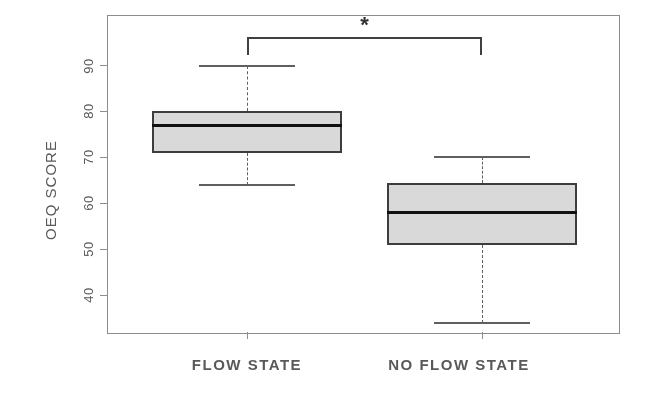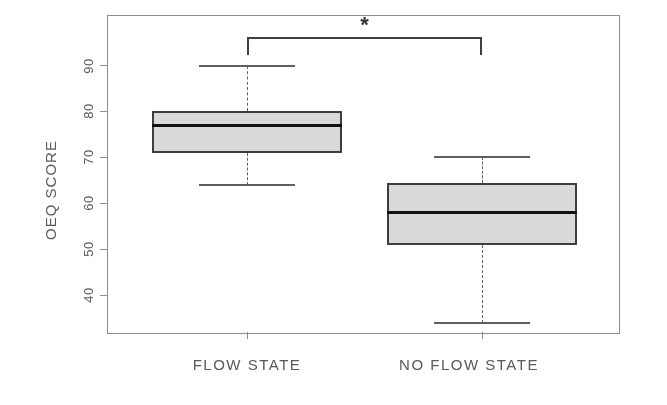--- a/index.html
+++ b/index.html
@@ -21,21 +21,21 @@
     font-size:15px;letter-spacing:1px;color:#595959;white-space:nowrap;
   }
   .ytick-label{
     position:absolute;
     transform:translate(-50%,-50%) rotate(-90deg);
     font-size:13px;letter-spacing:0.5px;color:#595959;white-space:nowrap;
   }
   .xtick-label{
     position:absolute;
     transform:translate(-50%,0);
-    font-size:15px;letter-spacing:1.5px;color:#595959;white-space:nowrap;
+    font-size:15px;letter-spacing:1.5px;color:#595959;white-space:nowrap;font-weight:bold;
   }
   .tick-mark{position:absolute;background:#8c8c8c;}
   .whisker-line{position:absolute;width:0;border-left:1px dashed #5f5f5f;}
   .whisker-cap{position:absolute;height:0;border-top:2px solid #5f5f5f;}
   .box-rect{position:absolute;background:#d9d9d9;border:2px solid #3d3d3d;box-sizing:border-box;}
   .median-line{position:absolute;height:3px;background:#111111;}
   .sig-bracket{
     position:absolute;box-sizing:border-box;
     border-top:2px solid #404040;
     border-left:2px solid #404040;
@@ -61,21 +61,21 @@
       <div class="ytick-label" style="left: 88px; top: 203.362px;">60</div>
       <div class="tick-mark" style="left: 100px; top: 156.92px; width: 7px; height: 1px;"></div>
       <div class="ytick-label" style="left: 88px; top: 157.42px;">70</div>
       <div class="tick-mark" style="left: 100px; top: 110.978px; width: 7px; height: 1px;"></div>
       <div class="ytick-label" style="left: 88px; top: 111.478px;">80</div>
       <div class="tick-mark" style="left: 100px; top: 65.0362px; width: 7px; height: 1px;"></div>
       <div class="ytick-label" style="left: 88px; top: 65.5362px;">90</div>
       <div class="tick-mark" style="left: 246.514px; top: 332px; width: 1px; height: 7px;"></div>
       <div class="xtick-label" style="left: 247.014px; top: 356px;">FLOW STATE</div>
       <div class="tick-mark" style="left: 481.574px; top: 332px; width: 1px; height: 7px;"></div>
-      <div class="xtick-label" style="left: 469px; top: 356px;">NO FLOW STATE</div>
+      <div class="xtick-label" style="left: 459px; top: 356px;">NO FLOW STATE</div>
       <div class="whisker-line" style="left: 246.514px; top: 65.5362px; height: 45.942px;"></div>
       <div class="whisker-line" style="left: 246.514px; top: 152.826px; height: 32.1594px;"></div>
       <div class="whisker-cap" style="left: 199.014px; top: 64.5362px; width: 96px;"></div>
       <div class="whisker-cap" style="left: 199.014px; top: 183.986px; width: 96px;"></div>
       <div class="box-rect" style="left: 152.014px; top: 111.478px; width: 190px; height: 41.3478px;"></div>
       <div class="median-line" style="left: 152.014px; top: 123.761px; width: 190px;"></div>
       <div class="whisker-line" style="left: 481.574px; top: 157.42px; height: 25.2681px;"></div>
       <div class="whisker-line" style="left: 481.574px; top: 244.71px; height: 78.1014px;"></div>
       <div class="whisker-cap" style="left: 434.074px; top: 156.42px; width: 96px;"></div>
       <div class="whisker-cap" style="left: 434.074px; top: 321.812px; width: 96px;"></div>

